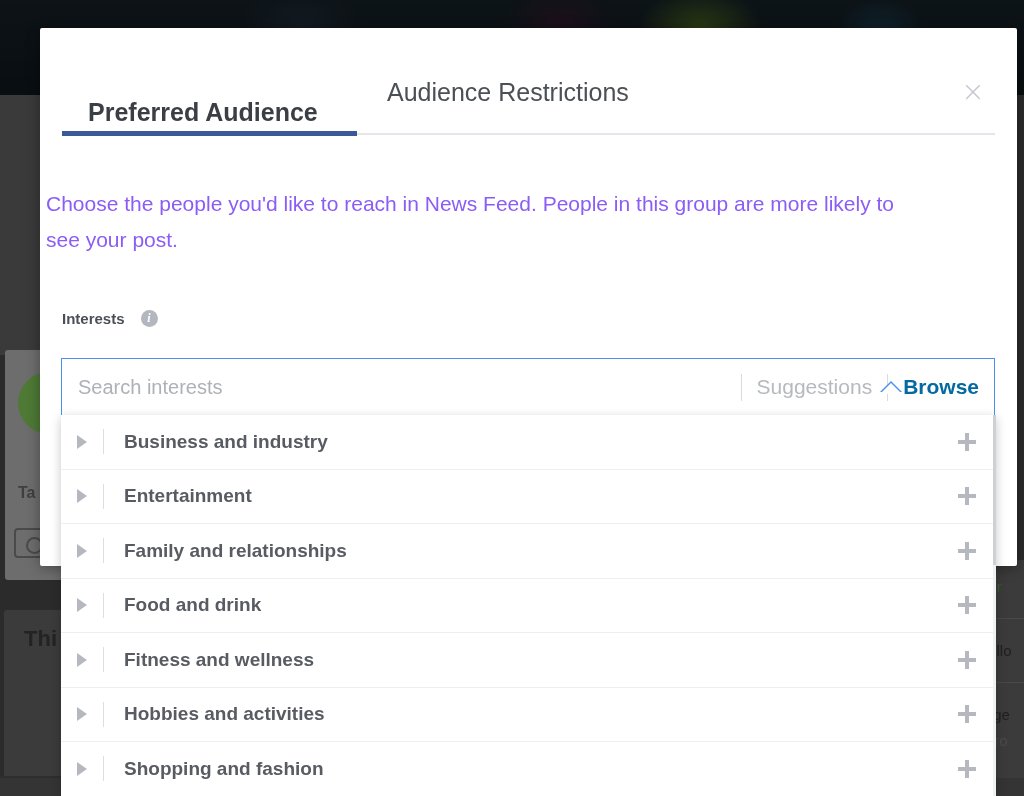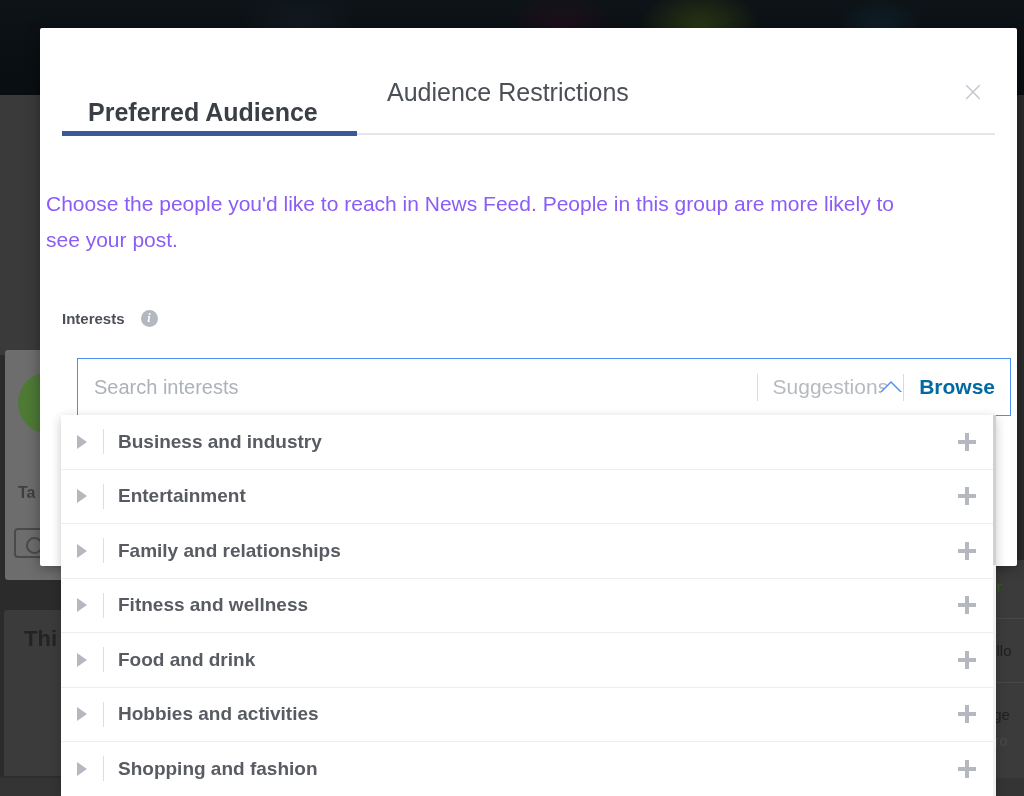--- a/index.html
+++ b/index.html
@@ -197,21 +197,21 @@
     font-style: italic;
     line-height: 17px;
     text-align: center;
     font-family: "Liberation Serif", serif;
     cursor: pointer;
   }
 
   
   #searchbox {
     position: absolute;
-    left: 37px; top: 330px;
+    left: 21px; top: 330px;
     width: 934px; height: 58px;
     border: 1px solid #4a90f2;
     background: #ffffff;
     z-index: 6;
   }
   #search-input {
     position: absolute;
     left: 16px; top: 0;
     width: 640px; height: 56px;
     border: none; outline: none;
@@ -303,21 +303,21 @@
     border-top: 7px solid transparent;
     border-bottom: 7px solid transparent;
     border-left: 10px solid #b5b9bf;
   }
   .dd-divider {
     width: 1px; height: 25px;
     background: #dcdee2;
     flex: 0 0 1px;
   }
   .dd-label {
-    margin-left: 14px;
+    margin-left: 20px;
     font-size: 19px;
     font-weight: bold;
     color: #585c62;
     white-space: nowrap;
     flex: 1 1 auto;
   }
   .dd-plus {
     width: 58px;
     flex: 0 0 58px;
     display: flex;
@@ -446,31 +446,31 @@
         <div class="dd-label">Family and relationships</div>
         <div class="dd-plus">
           <div class="dd-plus-glyph"></div>
         </div>
       </div>
       <div class="dd-row">
         <div class="dd-caret">
           <div class="dd-caret-glyph"></div>
         </div>
         <div class="dd-divider"></div>
+        <div class="dd-label">Food and drink</div>
+        <div class="dd-plus">
+          <div class="dd-plus-glyph"></div>
+        </div>
+      </div>
+      <div class="dd-row">
+        <div class="dd-caret">
+          <div class="dd-caret-glyph"></div>
+        </div>
+        <div class="dd-divider"></div>
         <div class="dd-label">Fitness and wellness</div>
-        <div class="dd-plus">
-          <div class="dd-plus-glyph"></div>
-        </div>
-      </div>
-      <div class="dd-row">
-        <div class="dd-caret">
-          <div class="dd-caret-glyph"></div>
-        </div>
-        <div class="dd-divider"></div>
-        <div class="dd-label">Food and drink</div>
         <div class="dd-plus">
           <div class="dd-plus-glyph"></div>
         </div>
       </div>
       <div class="dd-row">
         <div class="dd-caret">
           <div class="dd-caret-glyph"></div>
         </div>
         <div class="dd-divider"></div>
         <div class="dd-label">Hobbies and activities</div>

